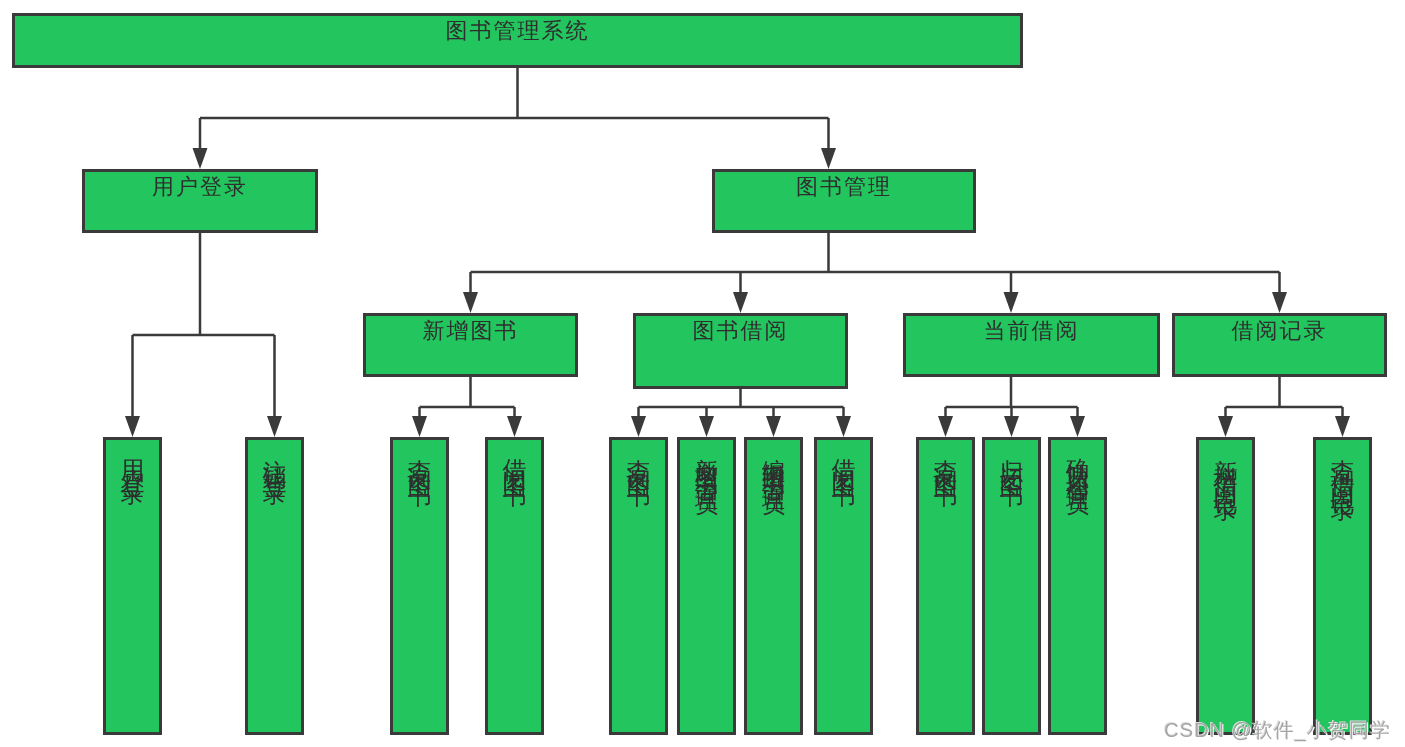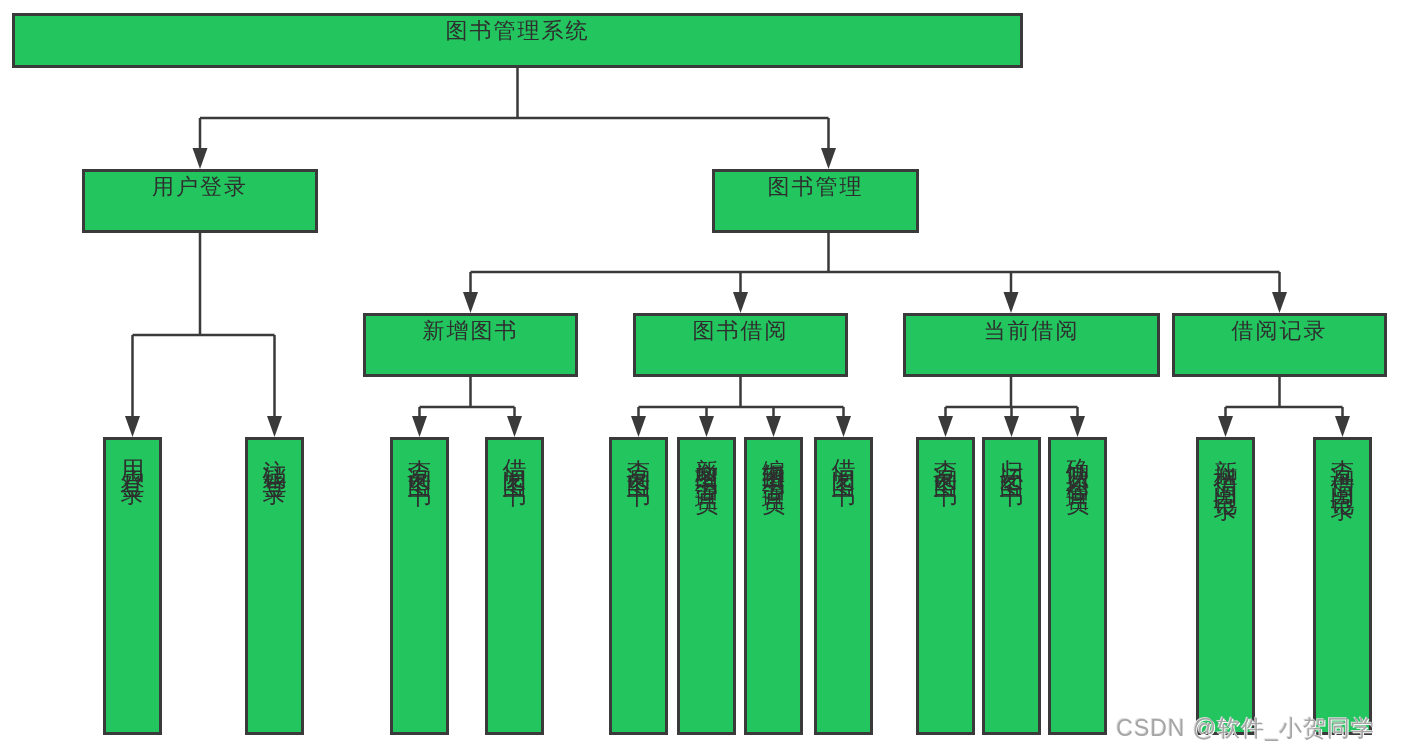--- a/index.html
+++ b/index.html
@@ -22,22 +22,22 @@
     display:flex;align-items:flex-start;justify-content:center;
     color:var(--ink);
   }
   .hbox span{font-size:22px;letter-spacing:2px;white-space:nowrap;}
   .vbox span{
     writing-mode:vertical-rl;
     font-size:24px;line-height:1;letter-spacing:8px;white-space:nowrap;
   }
   .vbox.tight span{font-size:23px;letter-spacing:5px;}
   .watermark{
-    position:absolute;right:30px;bottom:3px;z-index:5;
-    font-size:23px;letter-spacing:1px;color:var(--wm);
+    position:absolute;right:14px;bottom:3px;z-index:5;
+    font-size:20px;letter-spacing:1px;color:var(--wm);
     text-shadow:1px 1px 0 #ffffff,-1px -1px 0 #dcdcdc;
     white-space:nowrap;
   }
 </style>
 </head>
 <body>
 
 <div class="stage">
 
   <svg class="wires" viewBox="0 0 1405 747">
@@ -83,28 +83,28 @@
     </g>
   </svg>
 
   <div class="box hbox" style="left:12px;top:13px;width:1011px;height:55px">
     <span>图书管理系统</span>
   </div>
 
   <div class="box hbox" style="left:82px;top:169px;width:236px;height:64px">
     <span>用户登录</span>
   </div>
-  <div class="box hbox" style="left:712px;top:169px;width:207px;height:64px">
+  <div class="box hbox" style="left:712px;top:169px;width:264px;height:64px">
     <span>图书管理</span>
   </div>
 
   <div class="box hbox" style="left:363px;top:313px;width:215px;height:64px">
     <span>新增图书</span>
   </div>
-  <div class="box hbox" style="left:633px;top:313px;width:215px;height:64px">
+  <div class="box hbox" style="left:633px;top:313px;width:215px;height:76px">
     <span>图书借阅</span>
   </div>
   <div class="box hbox" style="left:903px;top:313px;width:257px;height:64px">
     <span>当前借阅</span>
   </div>
   <div class="box hbox" style="left:1172px;top:313px;width:215px;height:64px">
     <span>借阅记录</span>
   </div>
 
   <div class="box vbox" style="left:103px;top:437px;width:59px;height:298px">

